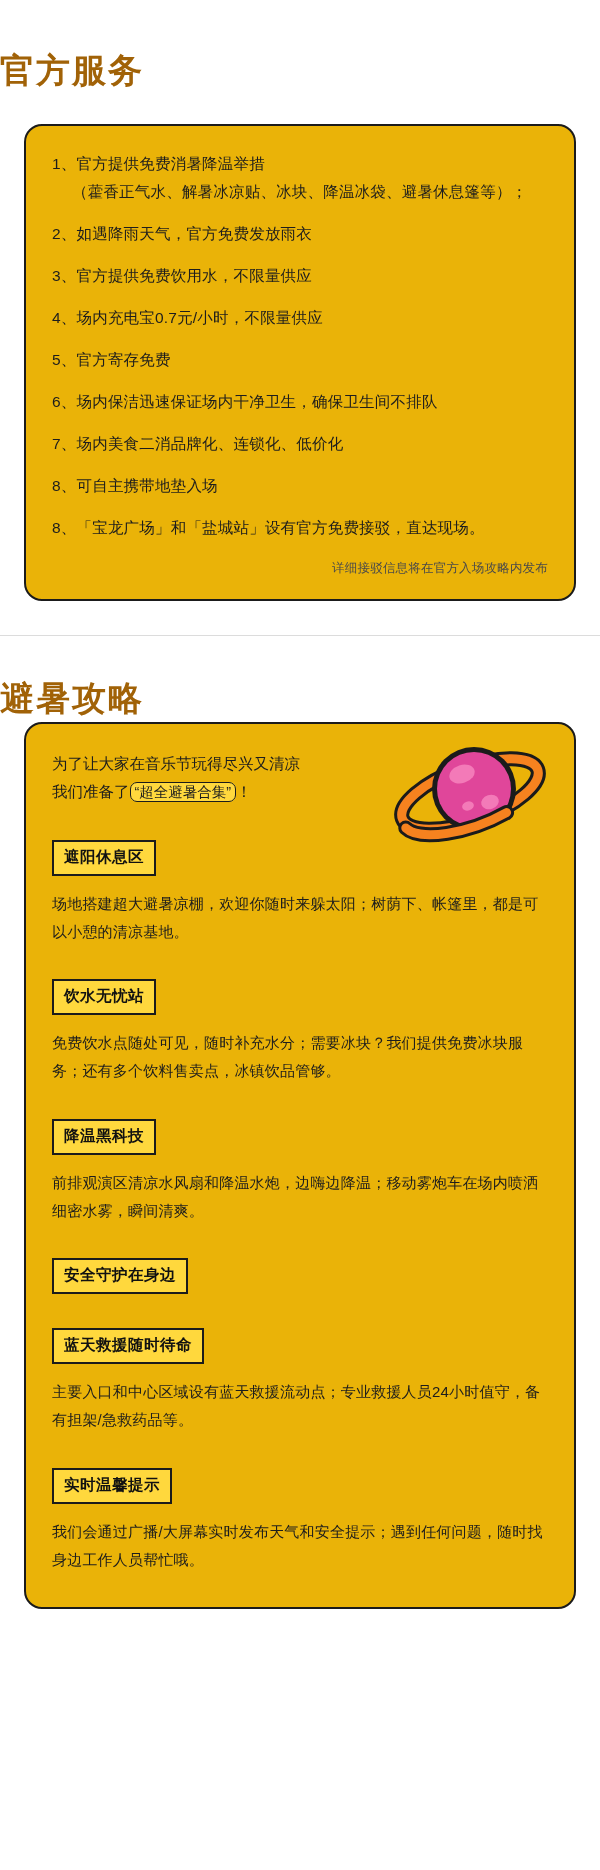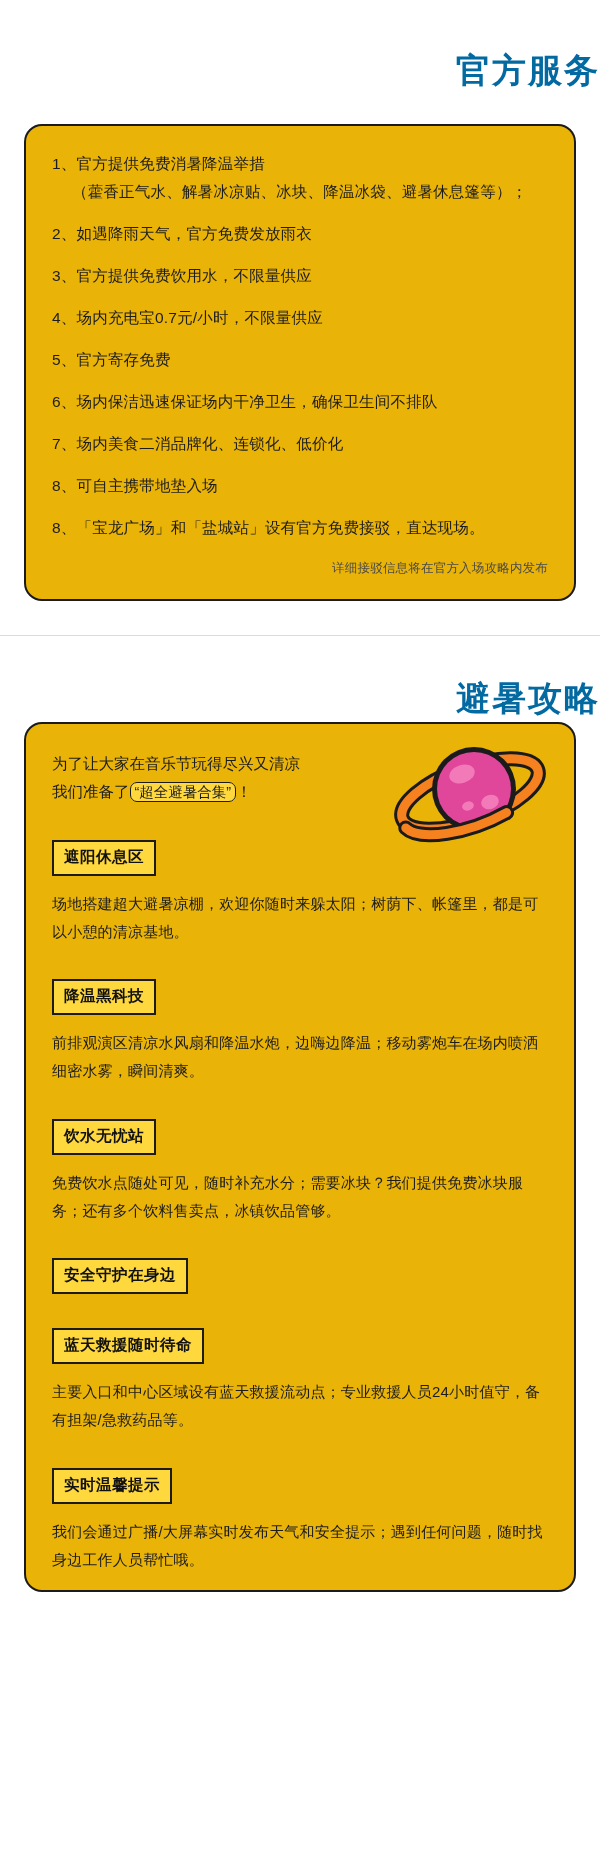--- a/index.html
+++ b/index.html
@@ -10,25 +10,25 @@
     color: #1a1a1a;
   }
   body {
     width: 600px;
     min-height: 1870px;
     padding: 0;
     position: relative;
   }
 
   .section-title {
-    text-align: right;
+    text-align: left;
     font-size: 34px;
     font-weight: bold;
     letter-spacing: 2px;
-    color: #0369a1;
+    color: #a16207;
     margin: 0;
     padding: 0;
   }
 
   #official-title-wrap { padding-top: 48px; padding-bottom: 30px; }
   #guide-title-wrap { padding-top: 40px; }
 
   .card {
     margin: 0 24px;
     border: 2px solid #1b1b1b;
@@ -61,21 +61,21 @@
   }
 
   
   .divider {
     height: 1px;
     background: #dcdcdc;
     margin: 34px 0 0 0;
   }
 
   
-  #guide-card { position: relative; padding-bottom: 17px; }
+  #guide-card { position: relative; padding-bottom: 34px; }
 
   .intro {
     font-size: 15.5px;
     line-height: 1.8;
     color: #1d1d1d;
     max-width: 300px;
   }
   .hl-inline {
     background: #ffd83d;
     padding: 1px 4px;
@@ -168,30 +168,30 @@
       <span>我们准备了</span><span class="hl-inline">“超全避暑合集”</span><span>！</span>
     </div>
   </div>
 
   <div class="block">
     <span class="tag">遮阳休息区</span>
     <p class="block-text">场地搭建超大避暑凉棚，欢迎你随时来躲太阳；树荫下、帐篷里，都是可以小憩的清凉基地。</p>
   </div>
 
   <div class="block">
+    <span class="tag">饮水无忧站</span>
+    <p class="block-text">免费饮水点随处可见，随时补充水分；需要冰块？我们提供免费冰块服务；还有多个饮料售卖点，冰镇饮品管够。</p>
+  </div>
+
+  <div class="block">
     <span class="tag">降温黑科技</span>
     <p class="block-text">前排观演区清凉水风扇和降温水炮，边嗨边降温；移动雾炮车在场内喷洒细密水雾，瞬间清爽。</p>
   </div>
 
   <div class="block">
-    <span class="tag">饮水无忧站</span>
-    <p class="block-text">免费饮水点随处可见，随时补充水分；需要冰块？我们提供免费冰块服务；还有多个饮料售卖点，冰镇饮品管够。</p>
-  </div>
-
-  <div class="block">
     <span class="tag">安全守护在身边</span>
   </div>
 
   <div class="block">
     <span class="tag">蓝天救援随时待命</span>
     <p class="block-text">主要入口和中心区域设有蓝天救援流动点；专业救援人员24小时值守，备有担架/急救药品等。</p>
   </div>
 
   <div class="block">
     <span class="tag">实时温馨提示</span>

